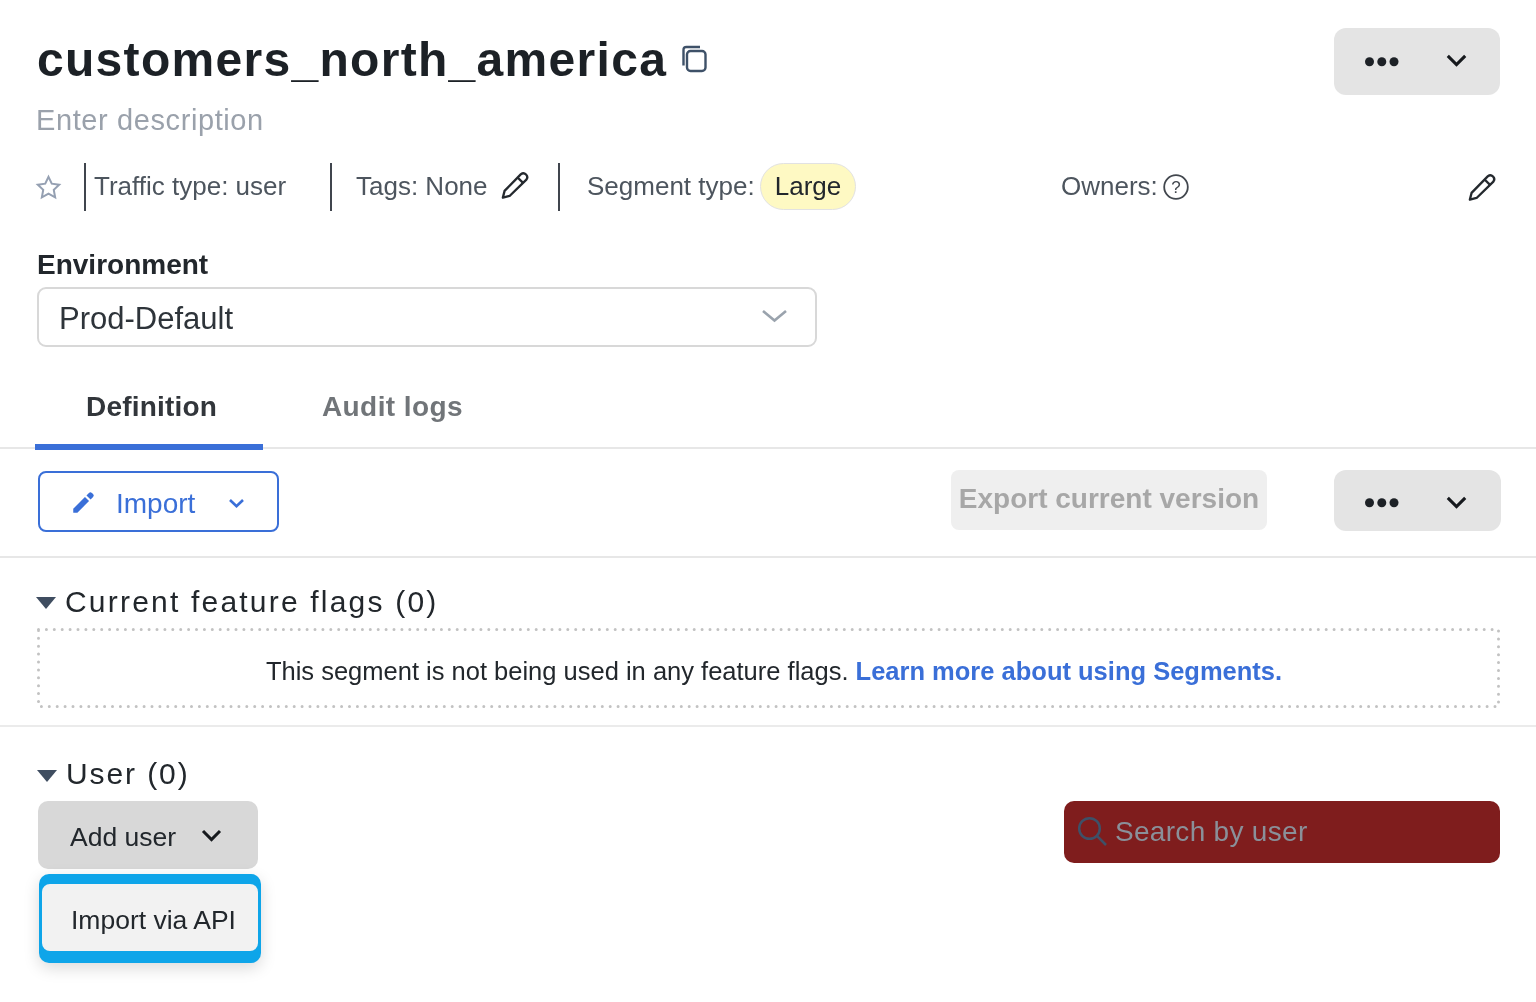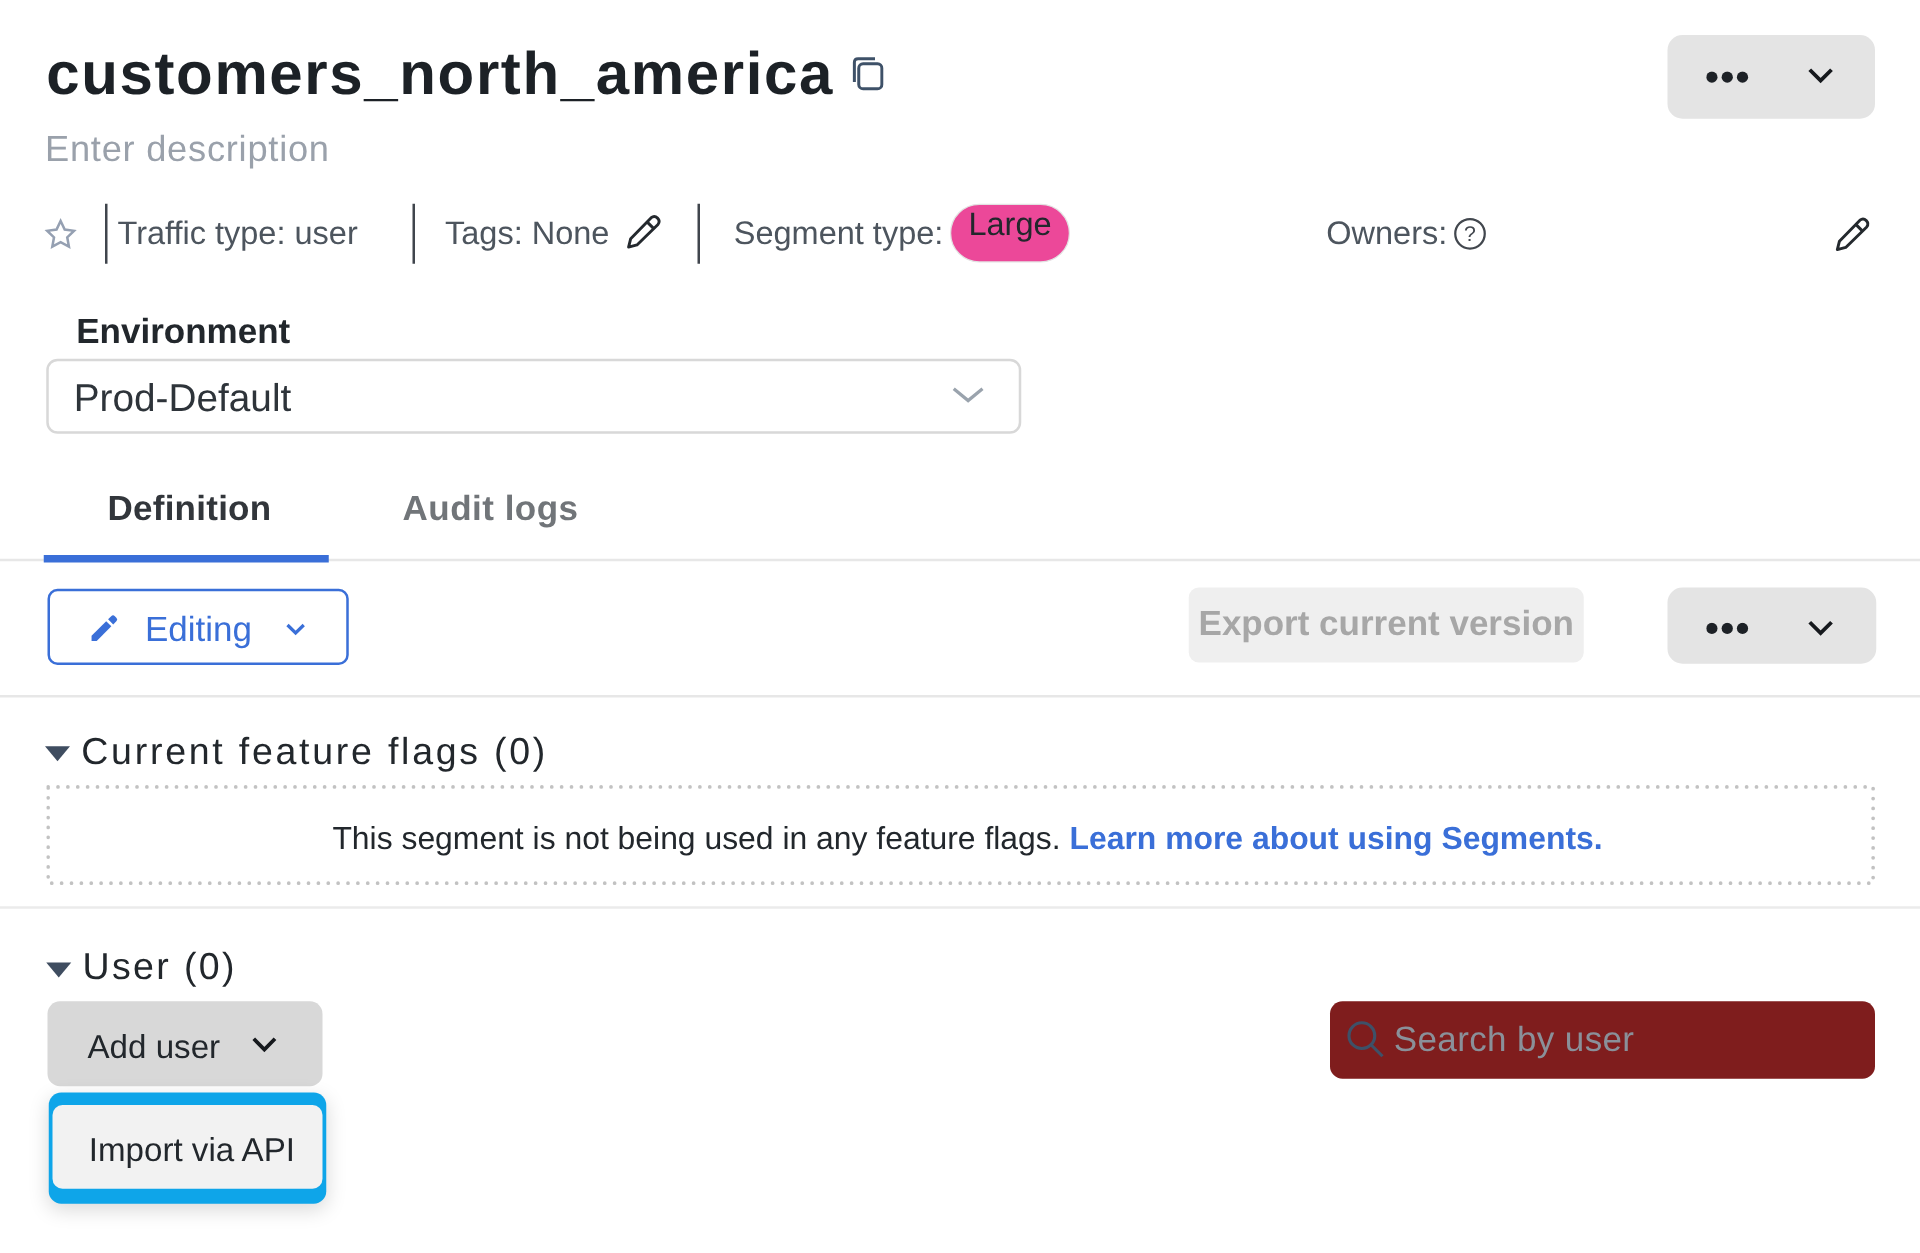--- a/index.html
+++ b/index.html
@@ -13,23 +13,23 @@
 
 
 .hdrbtn { left:1334px; top:28px; width:166px; height:67px; background:#e4e4e4; border-radius:12px; }
 
 .desc { left:36px; top:104px; font-size:29px; color:#9aa1ab; letter-spacing:0.6px; }
 
 
 .meta { top:163px; left:0; width:1536px; height:48px; }
 .metatext { font-size:26px; color:#4d555e; position:absolute; top:8px; }
 .vdiv { position:absolute; top:0; width:2px; height:48px; background:#40454d; }
-.pill { position:absolute; background:#ec4899; border:1px solid #e2e2e2; border-radius:24px; height:47px; display:flex; }
+.pill { position:absolute; background:#fef9c3; border:1px solid #e2e2e2; border-radius:24px; height:47px; display:flex; align-items:center; }
 
-.envlabel { left:37px; top:249px; font-size:28px; font-weight:700; color:#22272c;margin-left:24px; }
+.envlabel { left:37px; top:249px; font-size:28px; font-weight:700; color:#22272c; }
 .select { left:37px; top:287px; width:780px; height:60px; border:2px solid #d8d8d8; border-radius:9px; }
 .selecttext { left:59px; top:301px; font-size:31px; color:#2e343a; }
 
 
 .tab1 { left:86px; top:391px; font-size:28px; font-weight:700; color:#32363b; letter-spacing:0.2px; }
 .tab2 { left:322px; top:391px; font-size:28px; font-weight:700; color:#717579; letter-spacing:0.4px; }
 .tabline { left:0; top:447px; width:1536px; height:2px; background:#e7e7e7; }
 .tabactive { left:35px; top:444px; width:228px; height:6px; background:#3a6fd8; }
 
 
@@ -113,21 +113,21 @@
   <div class="abs tab1">Definition</div>
   <div class="abs tab2">Audit logs</div>
   <div class="abs tabline"></div>
   <div class="abs tabactive"></div>
 
   <div class="abs editbtn">
     <svg style="position:absolute; left:30px; top:17px;" width="26" height="26" viewBox="0 0 24 24" fill="#3a6fd8">
       <path d="M3 17.2 L13.8 6.4 L17.6 10.2 L6.8 21 L3 21 Z"></path>
       <path d="M15.2 5 L17.5 2.7 a1.9 1.9 0 0 1 2.7 0 l1.1 1.1 a1.9 1.9 0 0 1 0 2.7 L19 8.8 Z"></path>
     </svg>
-    <span class="editlabel">Editing</span>
+    <span class="editlabel">Import</span>
     <svg style="position:absolute; left:188px; top:25px;" width="17" height="11" fill="none" stroke="#3a6fd8" stroke-width="2.6">
       <path d="M2 2 L8.5 8.3 L15 2"></path>
     </svg>
   </div>
   <div class="abs exportbtn">Export current version</div>
   <div class="abs morebtn"></div>
   <svg class="abs" style="left:1365px; top:498px;" width="35" height="10">
     <circle cx="4.5" cy="4.7" r="4.5" fill="#1d2126"></circle>
     <circle cx="16.8" cy="4.7" r="4.5" fill="#1d2126"></circle>
     <circle cx="29" cy="4.7" r="4.5" fill="#1d2126"></circle>

